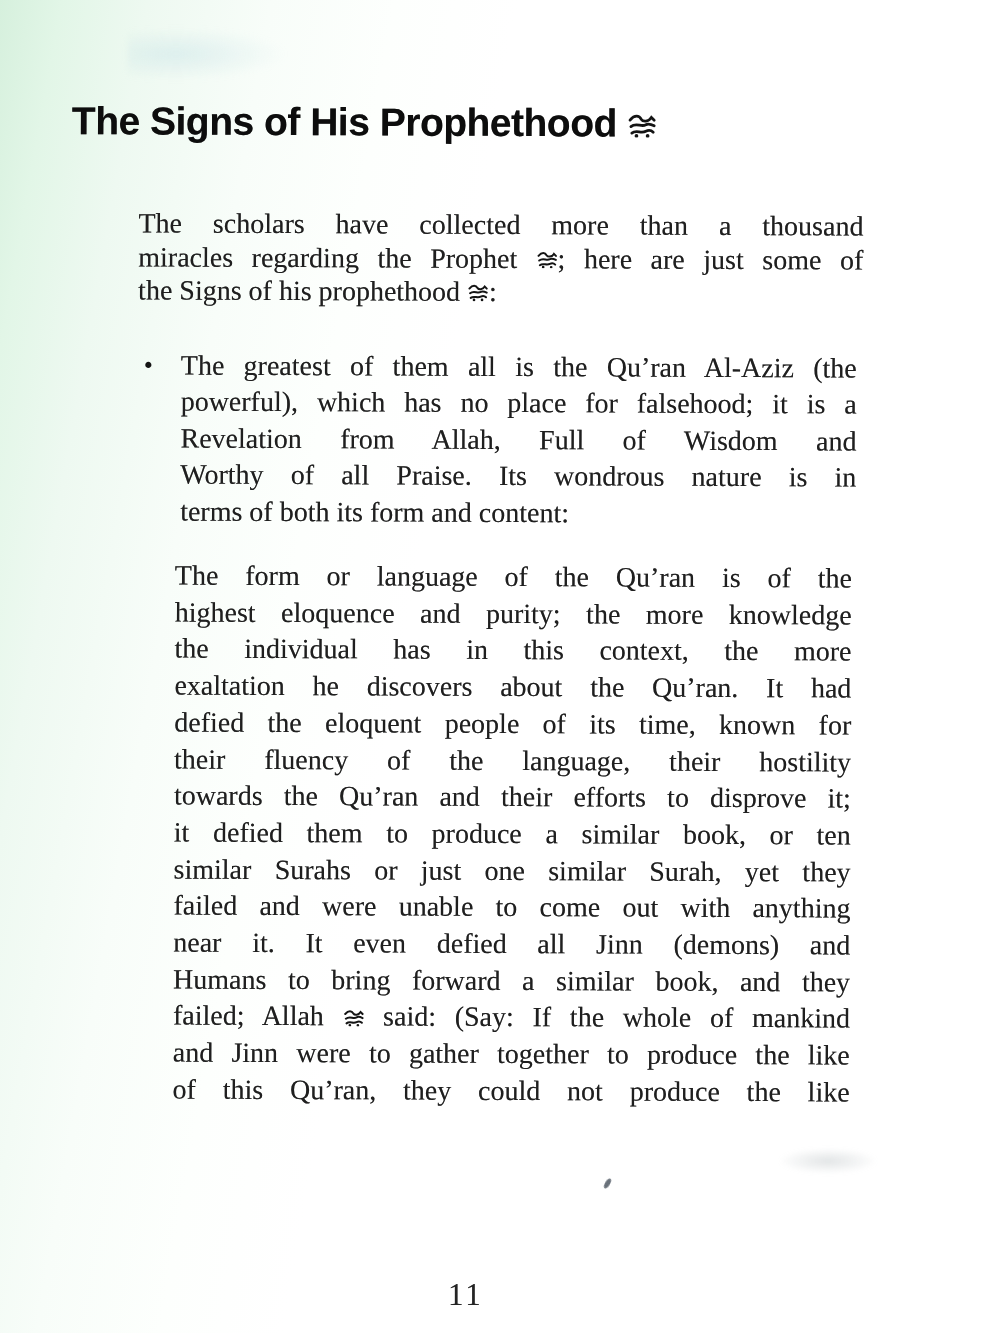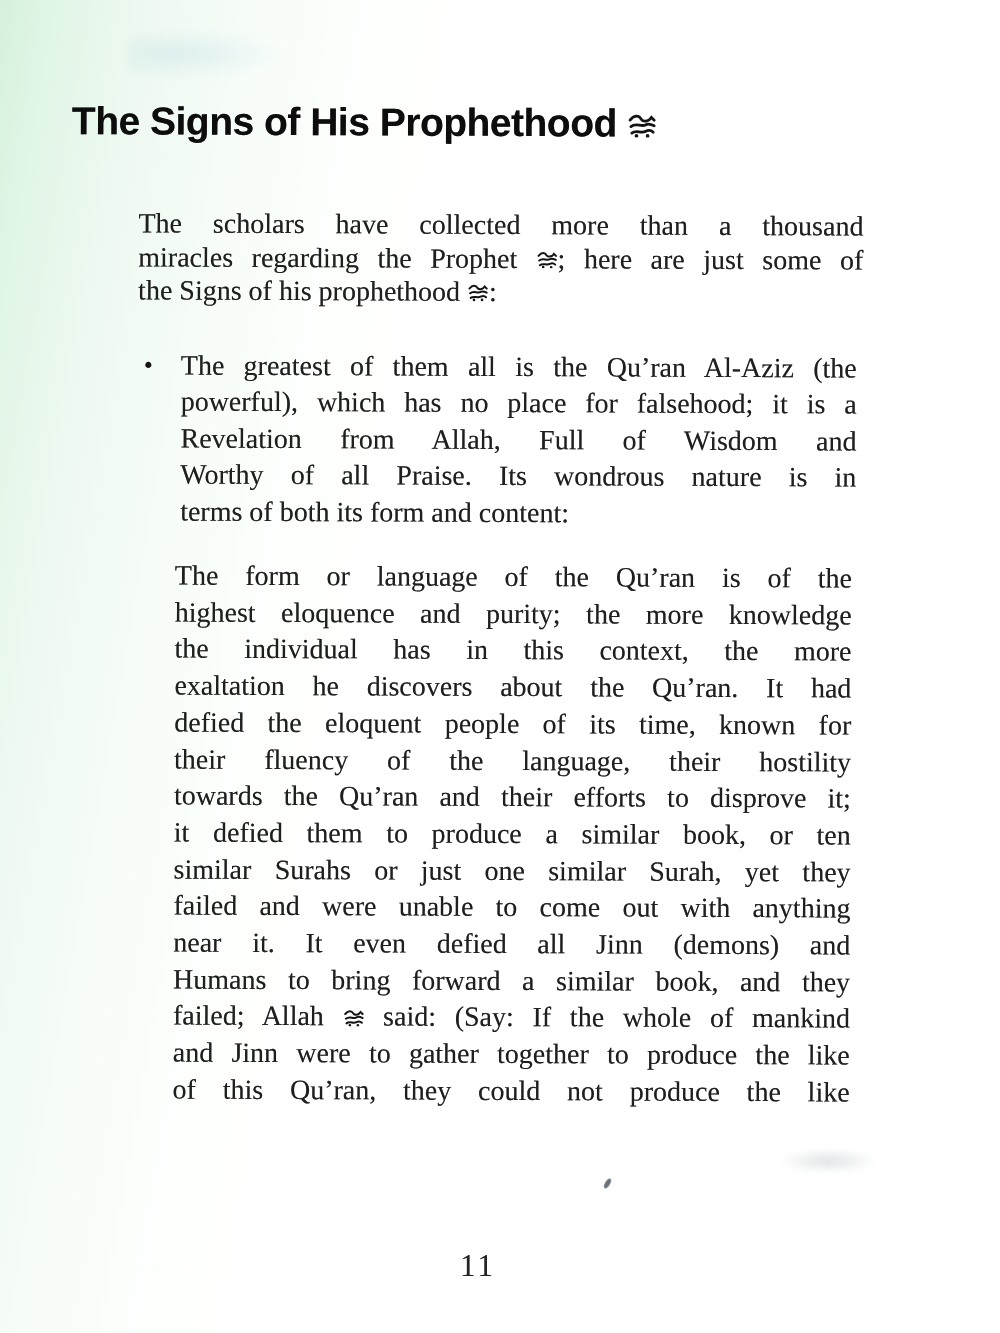--- a/index.html
+++ b/index.html
@@ -75,23 +75,23 @@
     width: 0.78em;
     height: 0.62em;
     position: relative;
     top: 0.02em;
     color: #141414;
   }
   .callig svg { display: block; width: 100%; height: 100%; }
   .page-number {
     position: absolute;
     left: 448px;
-    top: 1248px;
+    top: 1277px;
     width: 60px;
-    text-align: center;
+    text-align: left;
     font-size: 31px;
     letter-spacing: 3px;
     color: #242424;
     text-shadow: 0 0 0.5px rgba(25,25,25,0.5);
   }
   
   .smudge { position: absolute; pointer-events: none; }
   .smudge-top-left {
     left: 128px; top: 28px; width: 160px; height: 52px;
     background: radial-gradient(ellipse at 30% 50%, rgba(176,214,224,0.30), rgba(176,214,224,0) 70%);

